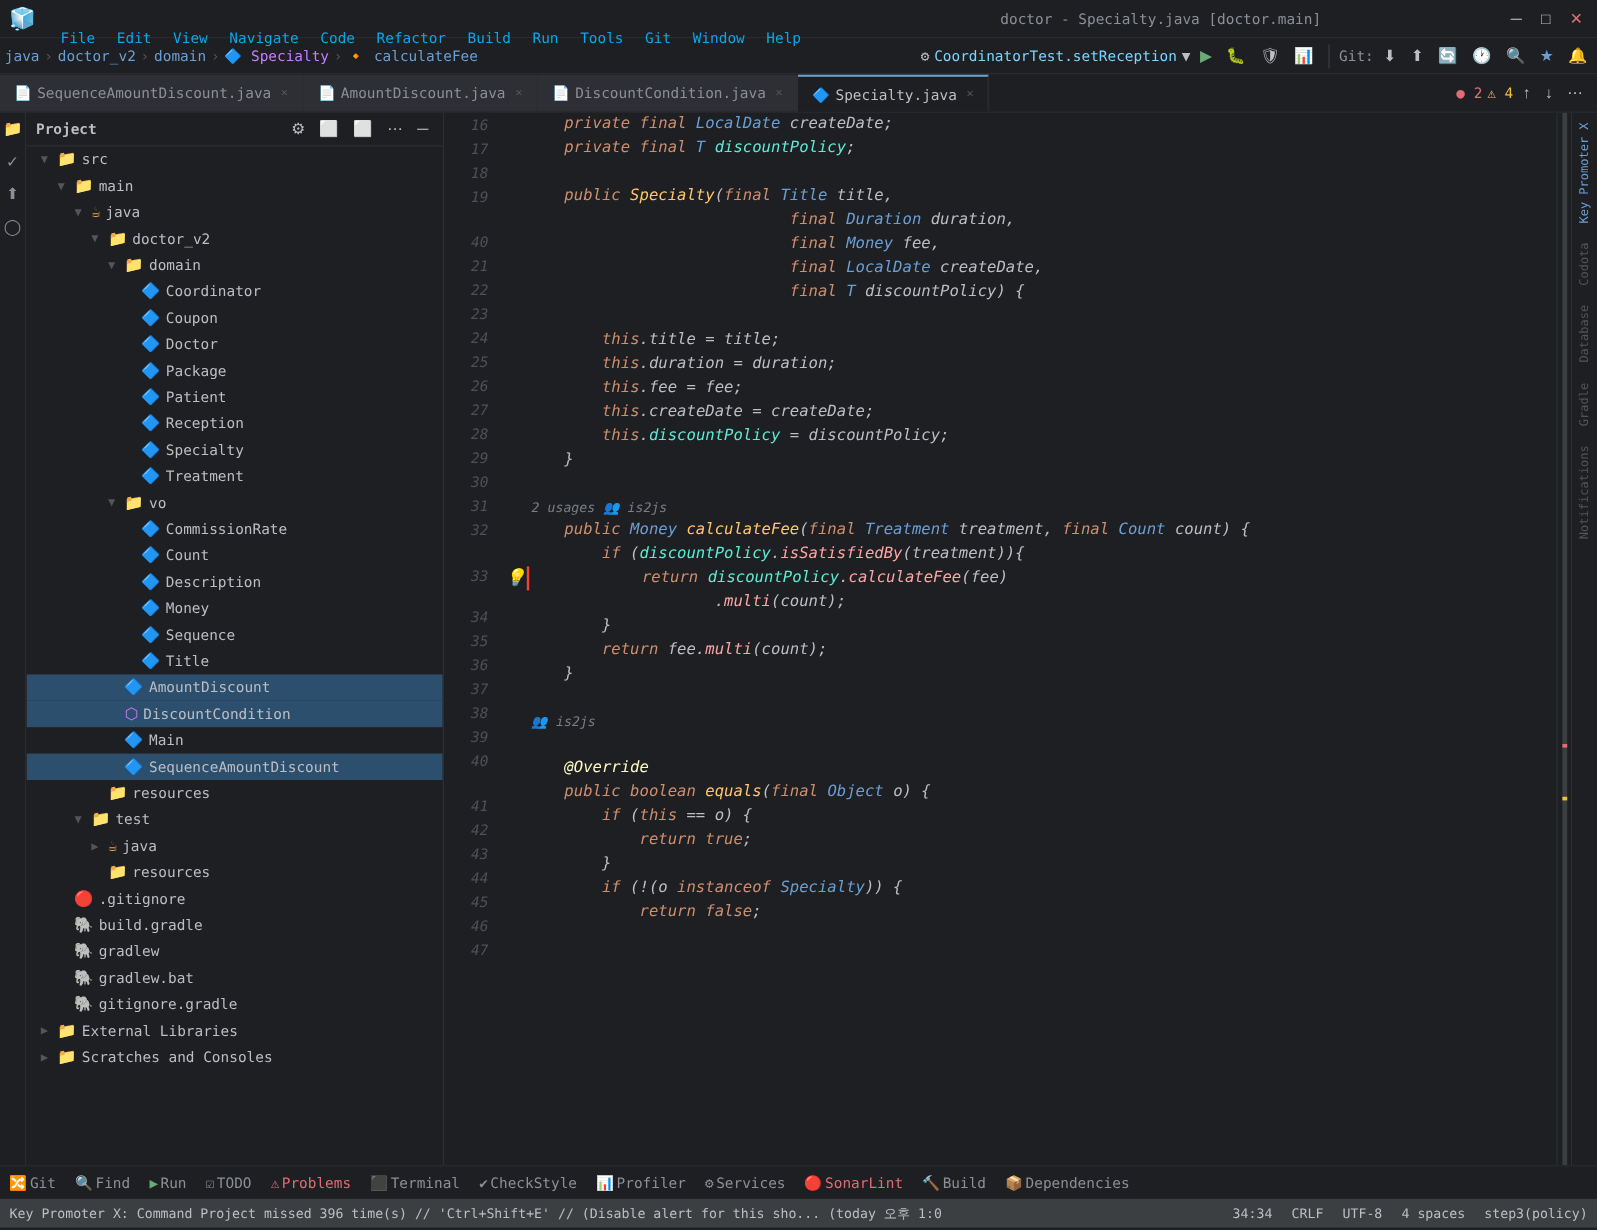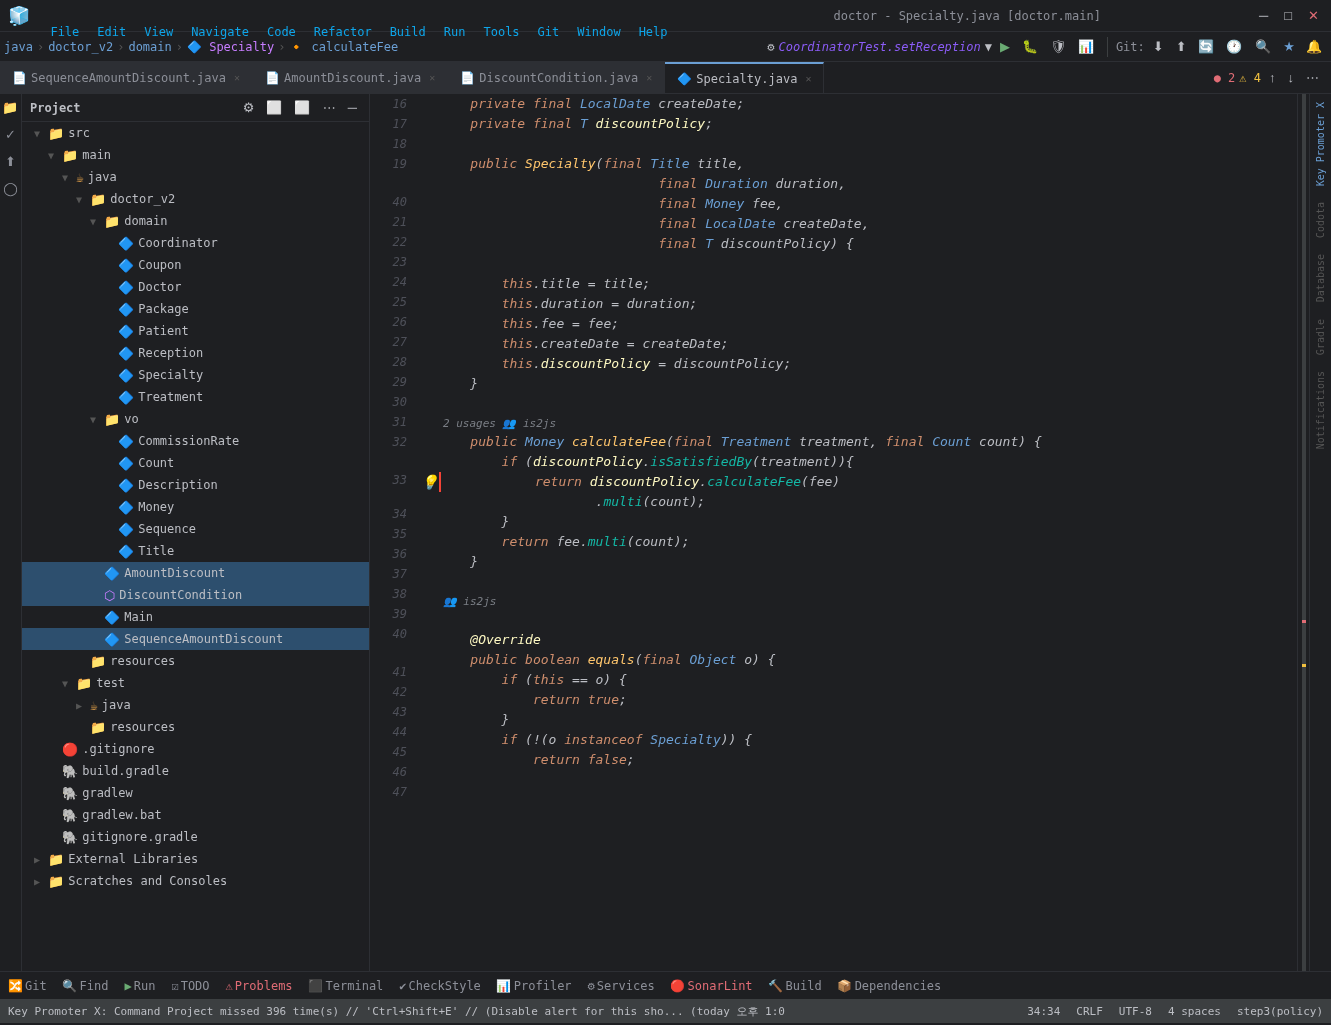--- a/index.html
+++ b/index.html
@@ -154,23 +154,23 @@
       display: flex;
       align-items: center;
       min-height: 20px;
       white-space: pre;
       position: relative;
     }
     .code-line.error-line { border-left: 2px solid #f44336; }
     
     .kw { color: #cf8e6d; }
     .type { color: #6b9fd4; }
-    .fn { color: #14b8a6; }
+    .fn { color: #fca5a5; }
     .fn2 { color: #ffc66d; }
-    .field { color: #fef9c3; }
+    .field { color: #5eead4; }
     .annot { color: #fef9c3; }
     .var { color: #bcbec4; }
     .punc { color: #bcbec4; }
     
     #right-sidebar {
       width: 22px;
       background: #1e1f22;
       border-left: 1px solid #2d2f34;
       display: flex;
       flex-direction: column;
@@ -271,21 +271,21 @@
     <span class="nav-sep">›</span>
     <span class="nav-link">domain</span>
     <span class="nav-sep">›</span>
     <span class="nav-link" style="color:#c77dff;">🔷 Specialty</span>
     <span class="nav-sep">›</span>
     <span class="nav-link">🔸 calculateFee</span>
   </div>
   <div style="flex:1"></div>
   <div style="display:flex;align-items:center;gap:4px;">
     <span>⚙</span>
-    <span style="color:#8b5cf6;cursor:pointer;font-style:italic;">CoordinatorTest.setReception</span>
+    <span style="color:#7dd3fc;cursor:pointer;">CoordinatorTest.setReception</span>
     <span style="cursor:pointer;">▼</span>
     <button class="btn-icon run-btn">▶</button>
     <button class="btn-icon debug-btn">🐛</button>
     <button class="btn-icon">🛡</button>
     <button class="btn-icon">📊</button>
     <div class="toolbar-sep"></div>
     <span style="color:#8c8f98;">Git:</span>
     <button class="btn-icon">⬇</button>
     <button class="btn-icon">⬆</button>
     <button class="btn-icon">🔄</button>

